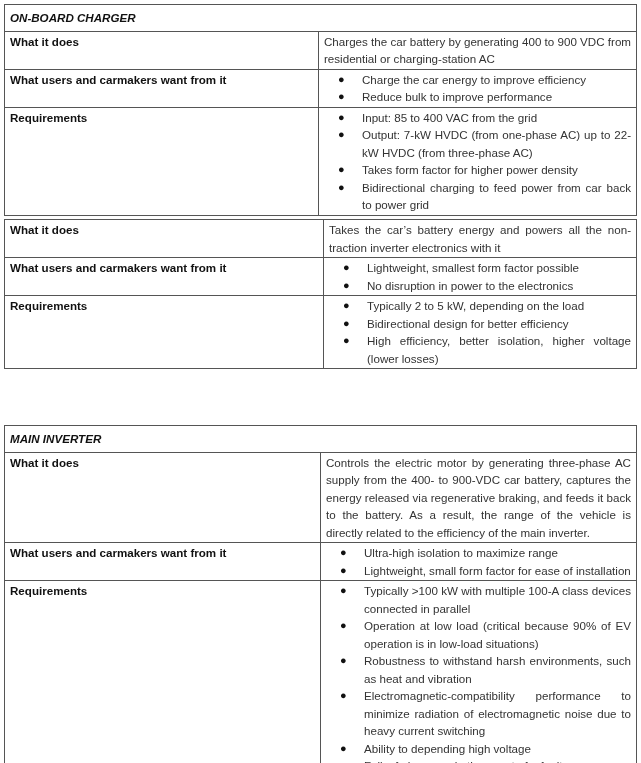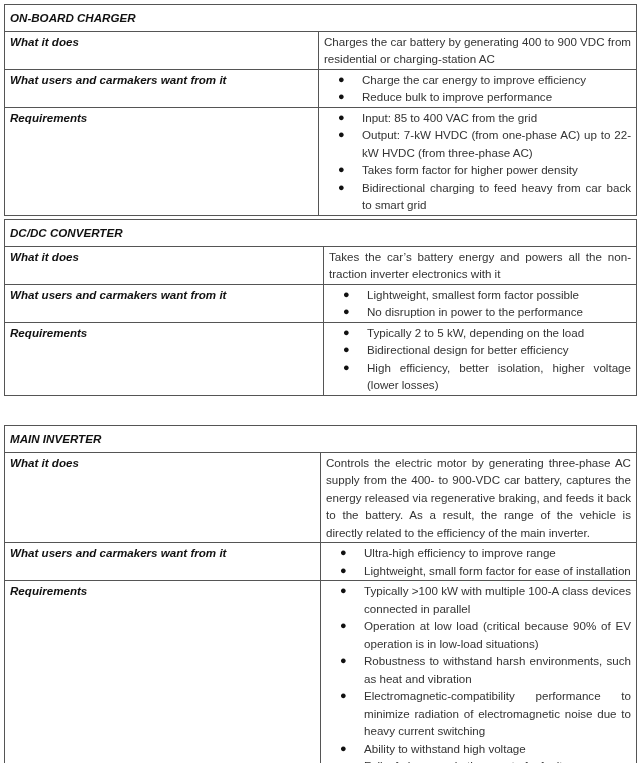--- a/index.html
+++ b/index.html
@@ -2,21 +2,21 @@
 <html><head>
 <meta charset="utf-8">
 <style>
   html, body { margin: 0; padding: 0; background: #ffffff; }
   body { width: 641px; height: 763px; position: relative; overflow: hidden;
          font-family: "Liberation Sans", sans-serif; color: #222; }
   .tbl { position: absolute; left: 4px; width: 633px; border-collapse: collapse;
          font-size: 11.6px; line-height: 17.5px; }
   .tbl td { border: 1px solid #555; vertical-align: top; padding: 1px 5px 1px 5px; }
   .tbl .hdr td { font-weight: bold; color: #111; padding: 4px 5px; font-style: italic; }
-  .tbl td.lbl { font-weight: bold; color: #111; font-style: italic; }
+  .tbl td.lbl { font-weight: bold; color: #111; }
   .tbl td.val { color: #333; text-align: justify; }
   .tbl ul { margin: 0; padding: 0; list-style: none; }
   .tbl li { position: relative; padding-left: 38px; text-align: justify; }
   .tbl li .bullet { position: absolute; left: 14px; top: 0; font-size: 11px; color: #111; }
   #t1 { top: 4px; }
   #t1 td.lbl { width: 303px; }
   #t2 { top: 219px; }
   #t2 td.lbl { width: 308px; }
   #t3 { top: 425px; }
   #t3 td.lbl { width: 305px; }
@@ -42,42 +42,39 @@
       </ul>
     </td>
   </tr>
   <tr>
     <td class="lbl">Requirements</td>
     <td class="val">
       <ul>
         <li><span class="bullet">●</span><span>Input: 85 to 400 VAC from the grid</span></li>
         <li><span class="bullet">●</span><span>Output: 7-kW HVDC (from one-phase AC) up to 22-kW HVDC (from three-phase AC)</span></li>
         <li><span class="bullet">●</span><span>Takes form factor for higher power density</span></li>
-        <li><span class="bullet">●</span><span>Bidirectional charging to feed heavy from car back to smart grid</span></li>
+        <li><span class="bullet">●</span><span>Bidirectional charging to feed power from car back to power grid</span></li>
       </ul>
     </td>
   </tr>
 </tbody>
   </table>
 
 <table class="tbl" id="t2">
   <tbody>
-      <tr class="hdr">
-        <td colspan="2">DC/DC CONVERTER</td>
-      </tr>
   <tr>
     <td class="lbl">What it does</td>
     <td class="val">Takes the car’s battery energy and powers all the non-traction inverter electronics with it</td>
   </tr>
   <tr>
     <td class="lbl">What users and carmakers want from it</td>
     <td class="val">
       <ul>
         <li><span class="bullet">●</span><span>Lightweight, smallest form factor possible</span></li>
-        <li><span class="bullet">●</span><span>No disruption in power to the performance</span></li>
+        <li><span class="bullet">●</span><span>No disruption in power to the electronics</span></li>
       </ul>
     </td>
   </tr>
   <tr>
     <td class="lbl">Requirements</td>
     <td class="val">
       <ul>
         <li><span class="bullet">●</span><span>Typically 2 to 5 kW, depending on the load</span></li>
         <li><span class="bullet">●</span><span>Bidirectional design for better efficiency</span></li>
         <li><span class="bullet">●</span><span>High efficiency, better isolation, higher voltage (lower losses)</span></li>
@@ -93,32 +90,32 @@
         <td colspan="2">MAIN INVERTER</td>
       </tr>
   <tr>
     <td class="lbl">What it does</td>
     <td class="val">Controls the electric motor by generating three-phase AC supply from the 400- to 900-VDC car battery, captures the energy released via regenerative braking, and feeds it back to the battery. As a result, the range of the vehicle is directly related to the efficiency of the main inverter.</td>
   </tr>
   <tr>
     <td class="lbl">What users and carmakers want from it</td>
     <td class="val">
       <ul>
-        <li><span class="bullet">●</span><span>Ultra-high efficiency to improve range</span></li>
+        <li><span class="bullet">●</span><span>Ultra-high isolation to maximize range</span></li>
         <li><span class="bullet">●</span><span>Lightweight, small form factor for ease of installation</span></li>
       </ul>
     </td>
   </tr>
   <tr>
     <td class="lbl">Requirements</td>
     <td class="val">
       <ul>
         <li><span class="bullet">●</span><span>Typically &gt;100 kW with multiple 100-A class devices connected in parallel</span></li>
         <li><span class="bullet">●</span><span>Operation at low load (critical because 90% of EV operation is in low-load situations)</span></li>
         <li><span class="bullet">●</span><span>Robustness to withstand harsh environments, such as heat and vibration</span></li>
         <li><span class="bullet">●</span><span>Electromagnetic-compatibility performance to minimize radiation of electromagnetic noise due to heavy current switching</span></li>
-        <li><span class="bullet">●</span><span>Ability to withstand high voltage</span></li>
+        <li><span class="bullet">●</span><span>Ability to depending high voltage</span></li>
         <li><span class="bullet">●</span><span>Failsafe because in the event of a fault</span></li>
       </ul>
     </td>
   </tr>
 </tbody>
   </table>
 
 </body></html>

